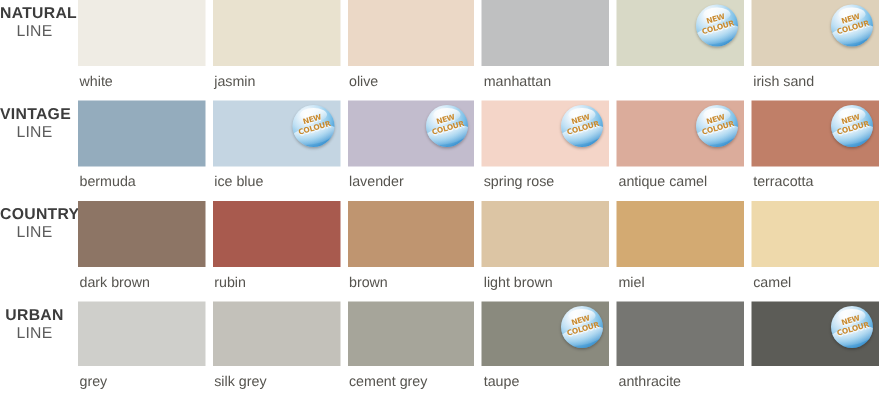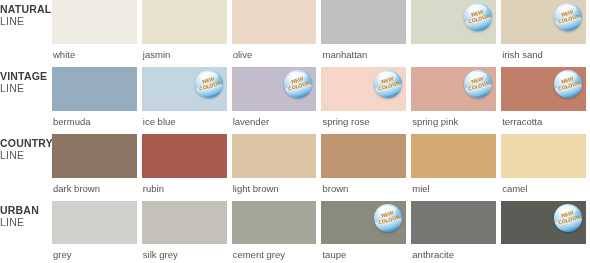--- a/index.html
+++ b/index.html
@@ -18,21 +18,21 @@
     position:relative;
     display:flex;
     align-items:flex-start;
     height:67px;
   }
   .row-urban{height:47px;}
 
   .line-label{
     width:52px;
     flex:0 0 52px;
-    text-align:left;
+    text-align:center;
     padding-right:6px;
     box-sizing:border-box;
     color:#3c3c3c;
     font-weight:bold;
     font-size:10.5px;
     line-height:11.5px;
     letter-spacing:0.2px;
     padding-top:4px;
   }
   .line-label .l2{
@@ -192,21 +192,21 @@
             <div class="chip-name">spring rose</div>
           </div>
           <div class="cell">
             <div class="chip" style="background: rgb(219, 172, 155);">
               <div class="badge">
                 <div class="gloss"></div>
                 <div class="swoosh"></div>
                 <div class="btxt"><span>NEW</span><br><span>COLOUR</span></div>
               </div>
             </div>
-            <div class="chip-name">spring pink</div>
+            <div class="chip-name">antique camel</div>
           </div>
           <div class="cell">
             <div class="chip" style="background: rgb(192, 127, 104);">
               <div class="badge">
                 <div class="gloss"></div>
                 <div class="swoosh"></div>
                 <div class="btxt"><span>NEW</span><br><span>COLOUR</span></div>
               </div>
             </div>
             <div class="chip-name">terracotta</div>
@@ -218,28 +218,28 @@
         <div class="swatches">
           <div class="cell">
             <div class="chip" style="background: rgb(141, 117, 101);"></div>
             <div class="chip-name">dark brown</div>
           </div>
           <div class="cell">
             <div class="chip" style="background: rgb(168, 90, 78);"></div>
             <div class="chip-name">rubin</div>
           </div>
           <div class="cell">
+            <div class="chip" style="background: rgb(191, 149, 112);"></div>
+            <div class="chip-name">brown</div>
+          </div>
+          <div class="cell">
             <div class="chip" style="background: rgb(220, 197, 164);"></div>
             <div class="chip-name">light brown</div>
           </div>
           <div class="cell">
-            <div class="chip" style="background: rgb(191, 149, 112);"></div>
-            <div class="chip-name">brown</div>
-          </div>
-          <div class="cell">
             <div class="chip" style="background: rgb(211, 170, 114);"></div>
             <div class="chip-name">miel</div>
           </div>
           <div class="cell">
             <div class="chip" style="background: rgb(238, 217, 171);"></div>
             <div class="chip-name">camel</div>
           </div>
         </div>
       </div>
       <div class="row row-urban">

